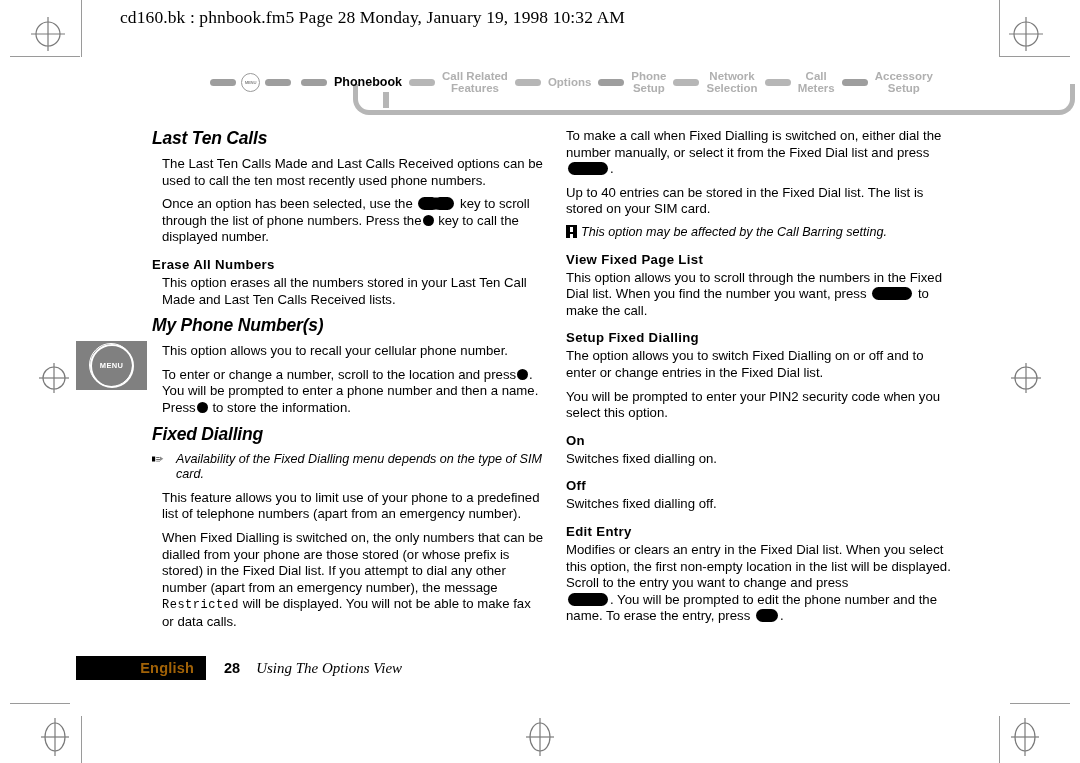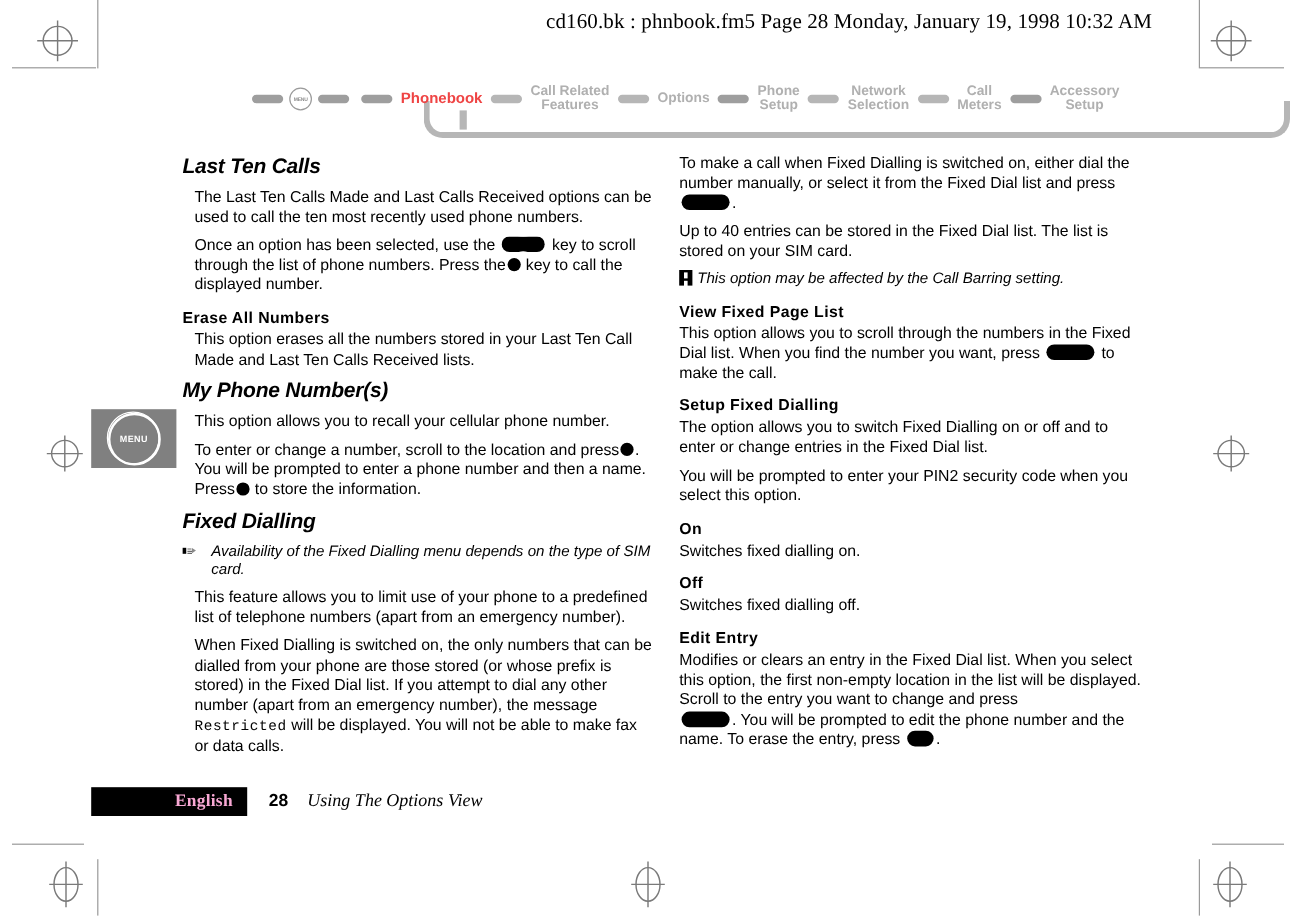--- a/index.html
+++ b/index.html
@@ -7,34 +7,34 @@
        font-family:"Liberation Sans",sans-serif;color:#000;}
 
   
   .reg{position:absolute;}
   .reg svg{display:block;}
   .trim{position:absolute;background:#9a9a9a;}
 
   
   .page-header{position:absolute;left:120px;top:7px;width:840px;
       font-family:"Liberation Serif",serif;font-size:17.5px;color:#000;
-      letter-spacing:.1px;white-space:nowrap;text-align:right;}
+      letter-spacing:.1px;white-space:nowrap;}
 
   
   .nav{position:absolute;left:205px;top:62px;width:680px;height:55px;}
   .nav-pipe{position:absolute;left:148px;top:22px;width:712px;height:26px;
       border:5px solid #b6b6b6;border-top:none;
       border-bottom-left-radius:16px;border-bottom-right-radius:16px;}
   .nav-items{position:absolute;left:0;top:0;display:flex;align-items:center;height:40px;}
   .nav-bar{width:26px;height:7px;border-radius:4px;background:#b6b6b6;
       flex:none;margin:0 5px;}
   .nav-bar.dark{background:#9e9e9e;}
   .nav-label{font-size:11.5px;line-height:12.5px;text-align:center;color:#b0b0b0;
       flex:none;padding:0 2px;font-weight:600;}
-  .nav-label.active{color:#ef4444;font-weight:bold;font-size:12.5px;}
+  .nav-label.active{color:#000000;font-weight:bold;font-size:12.5px;}
   .menu-key-small{width:17px;height:17px;border-radius:50%;border:1.6px solid #9a9a9a;
       background:#fff;flex:none;display:flex;align-items:center;justify-content:center;}
   .menu-key-small span{font-size:4.2px;color:#8d8d8d;font-weight:bold;letter-spacing:-.2px;}
   .nav-stub{position:absolute;left:178px;top:30px;width:6px;height:16px;background:#b6b6b6;}
 
   
   .col{position:absolute;top:128px;}
   .col-left{left:152px;width:392px;}
   .col-right{left:566px;width:390px;}
 
@@ -68,21 +68,21 @@
   .menu-icon .ring{width:40px;height:40px;border-radius:50%;border:2px solid #fff;
       display:flex;align-items:center;justify-content:center;position:relative;}
   .menu-icon .ring::before{content:"";position:absolute;left:-3px;top:-3px;
       width:42px;height:42px;border-radius:50%;border:1px solid #fff;}
   .menu-icon .ring span{font-size:7.5px;color:#fff;font-weight:bold;letter-spacing:.3px;}
 
   
   .footer{position:absolute;left:76px;top:656px;display:flex;align-items:center;}
   .lang-box{width:130px;height:24px;background:#000;display:flex;align-items:center;
       justify-content:flex-end;padding-right:12px;box-sizing:border-box;}
-  .lang-box span{color:#f9a8d4;font-size:14.5px;font-weight:bold;letter-spacing:.2px;font-family:Liberation Serif, serif;}
+  .lang-box span{color:#a16207;font-size:14.5px;font-weight:bold;letter-spacing:.2px;}
   .pageno{font-size:14.5px;font-weight:bold;margin-left:18px;}
   .foottitle{font-family:"Liberation Serif",serif;font-style:italic;font-size:15px;
       margin-left:16px;}
 </style>
 </head>
 <body>
 
 <div class="reg" style="left:26px;top:12px;">
   <svg width="44" height="44" viewBox="0 0 44 44">
     <circle cx="22" cy="22" r="12" fill="none" stroke="#7a7a7a" stroke-width="1.2"></circle>

